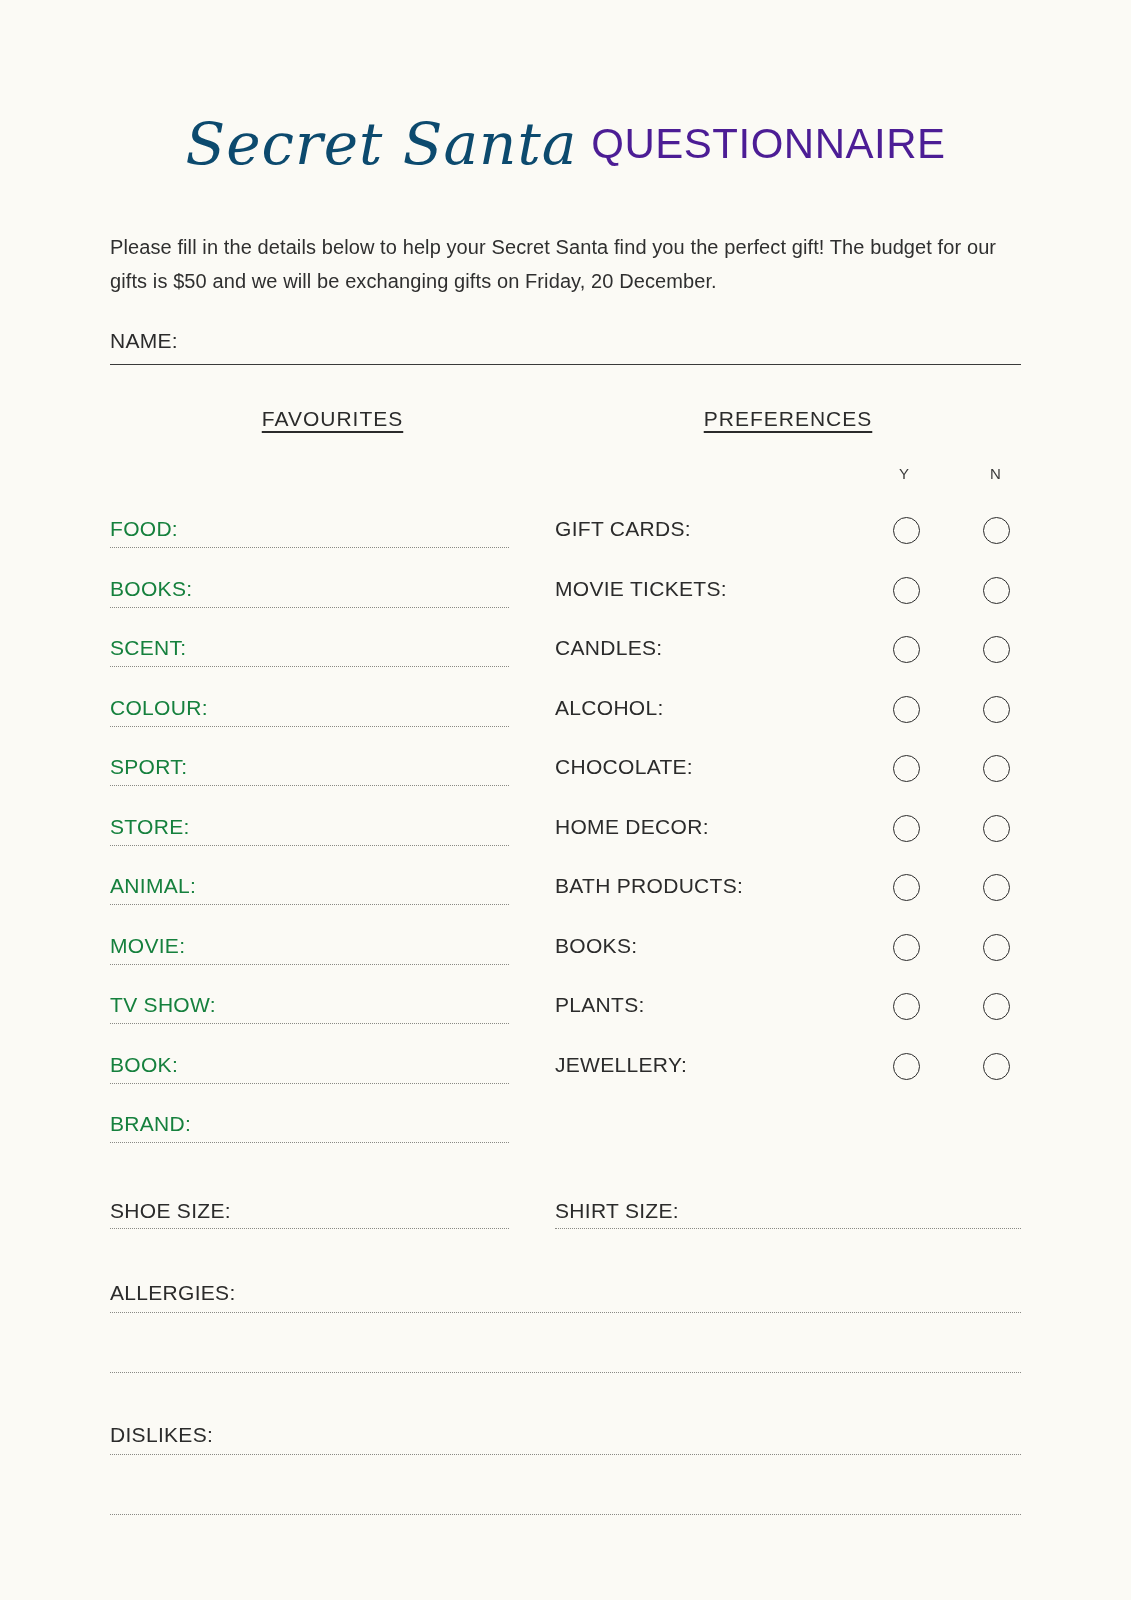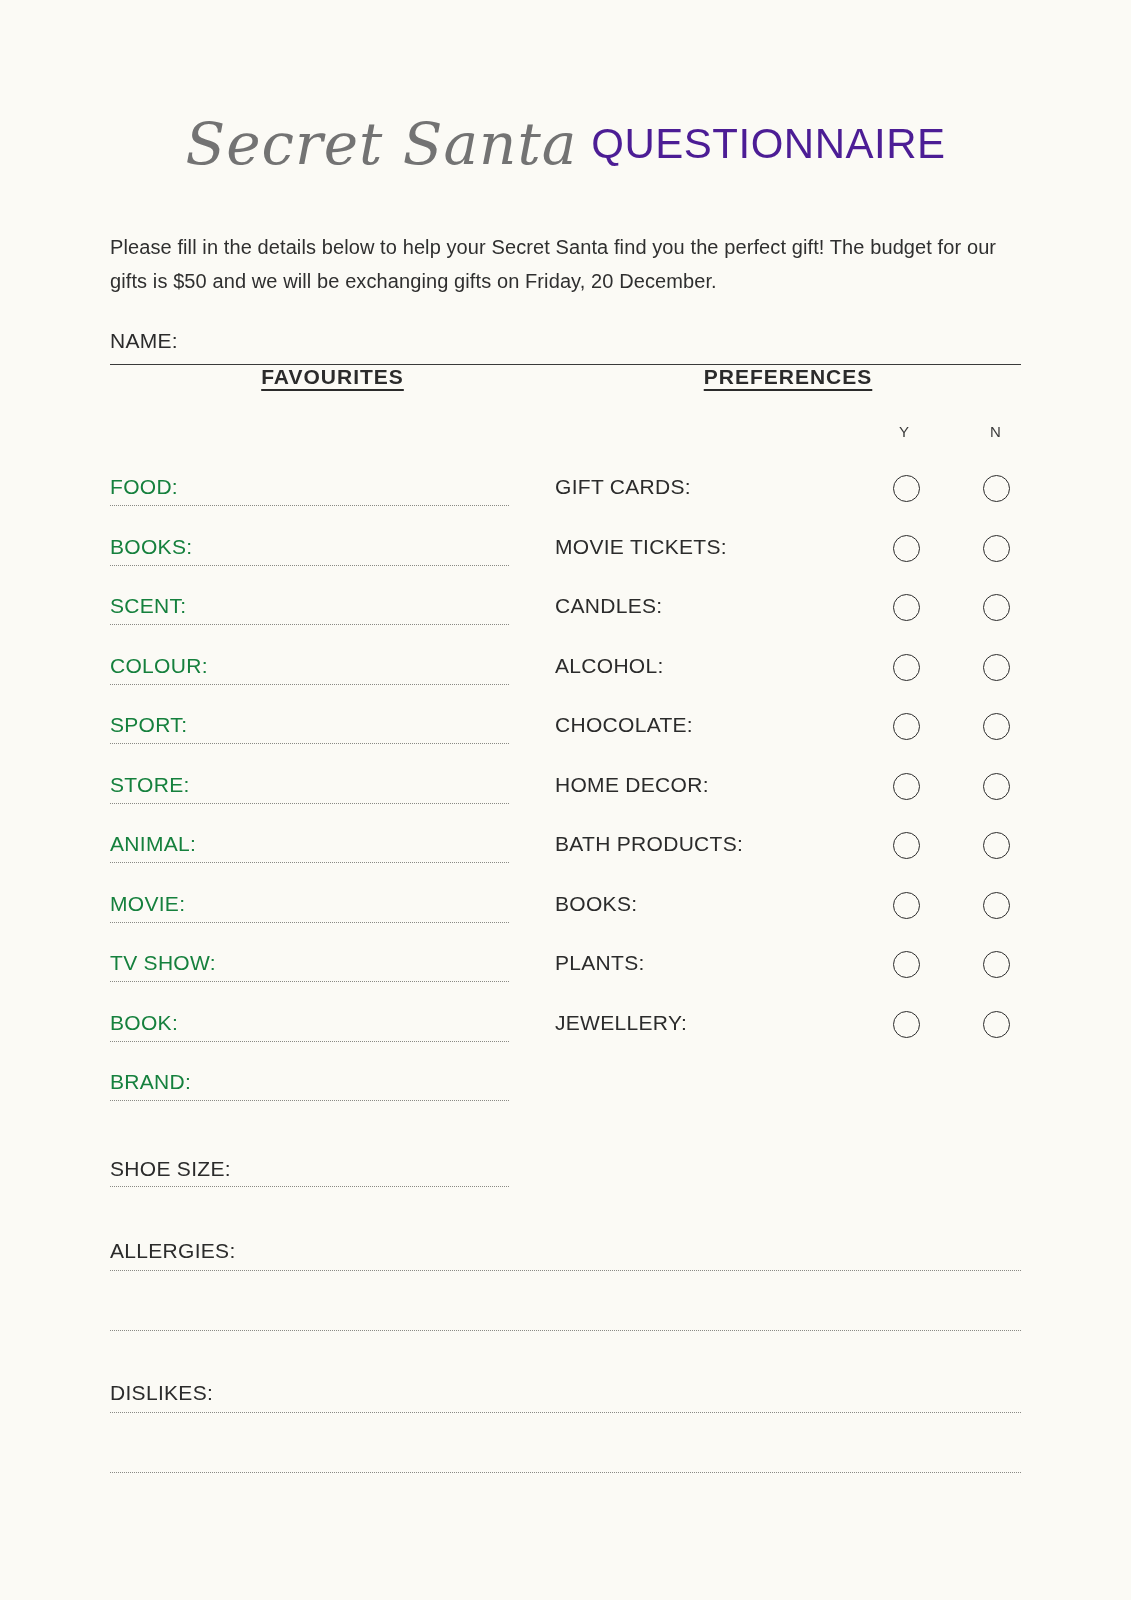--- a/index.html
+++ b/index.html
@@ -29,21 +29,21 @@
   }
   .title-line {
     display: inline-block;
     white-space: nowrap;
   }
   .title-script {
     font-family: "DejaVu Serif", serif;
     font-style: italic;
     font-size: 58px;
     letter-spacing: 1px;
-    color: #737373;
+    color: #0c4a6e;
     vertical-align: middle;
     padding-right: 14px;
   }
   .title-plain {
     font-family: "Liberation Sans", sans-serif;
     font-size: 42px;
     font-weight: 400;
     letter-spacing: 0.5px;
     color: #4c1d95;
     vertical-align: middle;
@@ -72,22 +72,22 @@
   .name-rule {
     position: absolute;
     left: 0;
     right: 0;
     bottom: 0;
     border-bottom: 1px solid #3a3a3a;
   }
 
   
   .section-headers {
+    margin-top: 42px;
     display: flex;
-    font-weight: bold;
   }
   .sec-head {
     font-size: 21px;
     letter-spacing: 1px;
     text-decoration: underline;
     text-underline-offset: 5px;
     color: #2b2b2b;
     text-align: center;
   }
   .sec-head.left { width: 445px; }
@@ -334,20 +334,24 @@
         <span class="circle n"></span>
       </div>
     </div>
   </div>
 
   <div class="sizes">
     <div class="size-row left">
       <span class="size-label">SHOE SIZE:</span>
       <span class="dots"></span>
     </div>
+    <div class="size-row right">
+      <span class="size-label">SHIRT SIZE:</span>
+      <span class="dots"></span>
+    </div>
   </div>
 
   <div class="long-block">
     <div class="long-row">
       <span class="long-label">ALLERGIES:</span>
       <span class="dots"></span>
     </div>
     <div class="long-row">
       <span class="dots"></span>
     </div>

